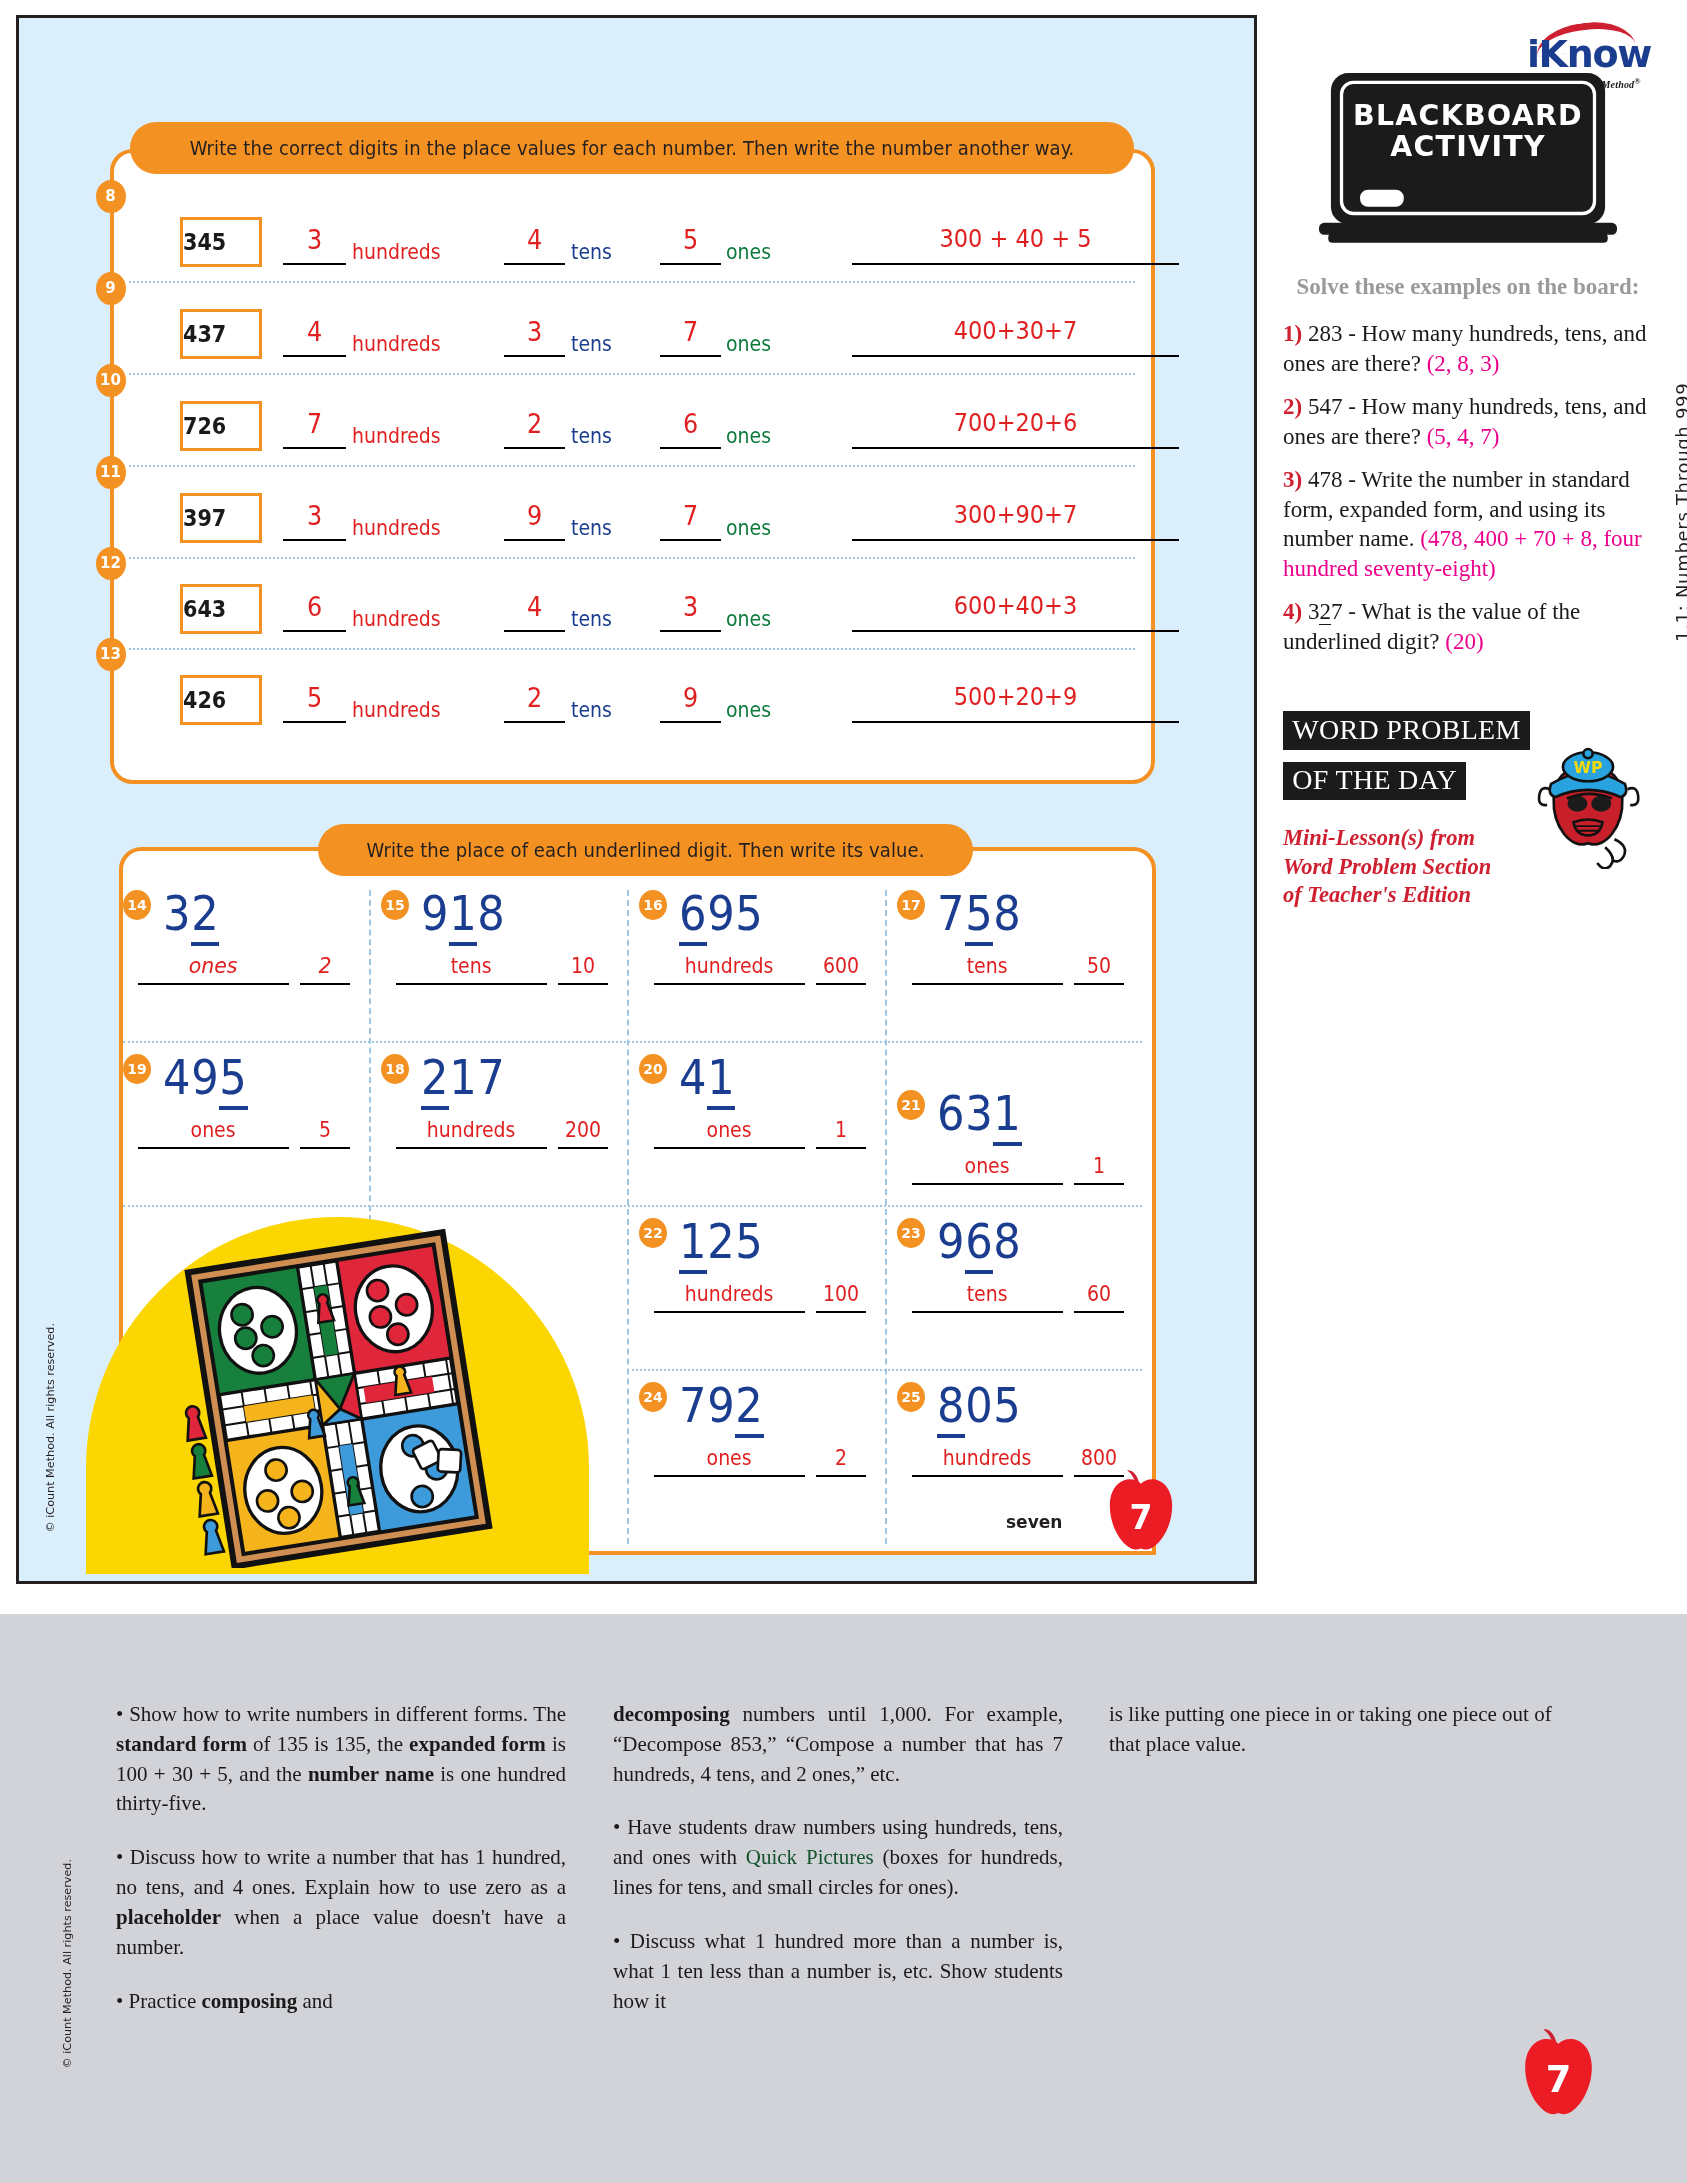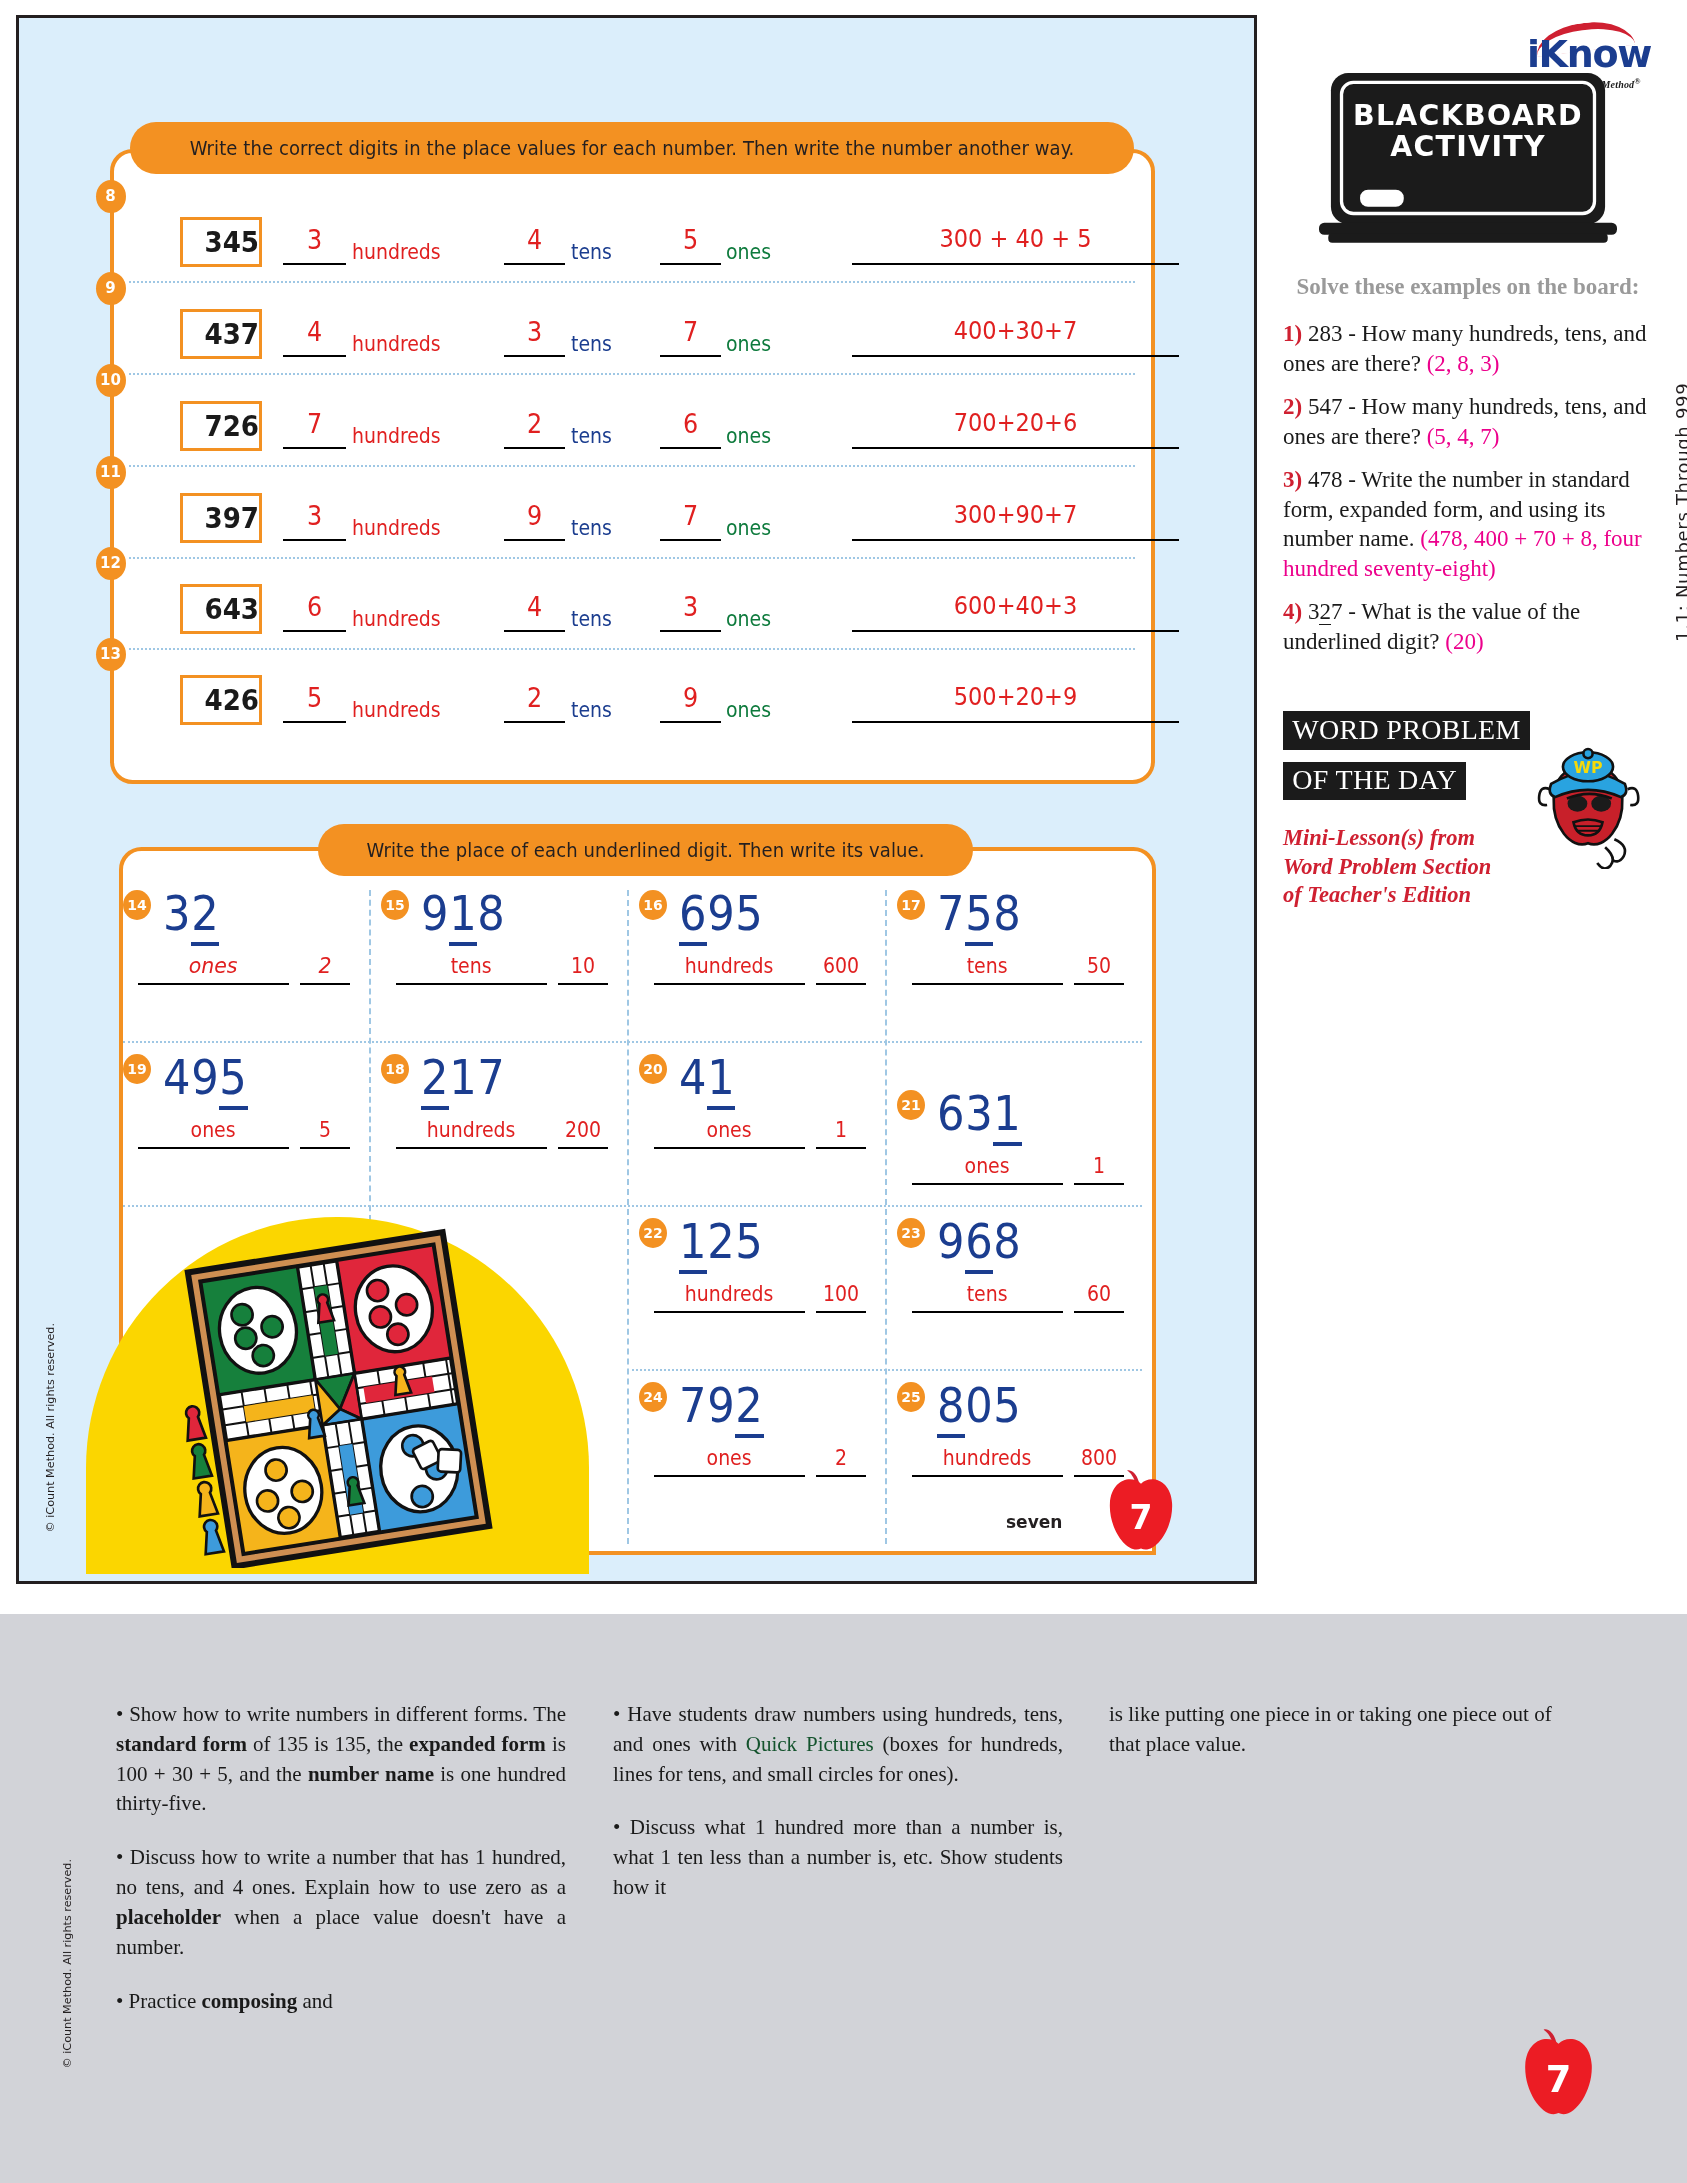--- a/index.html
+++ b/index.html
@@ -92,22 +92,22 @@
     background: #f39122; color: #ffffff;
     font-family: "DejaVu Sans", sans-serif; font-weight: bold; font-size: 15px;
     text-align: center; line-height: 33px;
     z-index: 6;
   }
   .numbox {
     position: absolute; left: 66px; top: 25px;
     width: 82px; height: 50px;
     border: 3.3px solid #f39122; background:#fff;
     font-family: "DejaVu Sans Condensed","DejaVu Sans", sans-serif;
-    font-weight: bold; font-size: 29px; color: #1a1a1a;
-    text-align: right; line-height: 45px;
+    font-weight: bold; font-size: 23px; color: #1a1a1a;
+    text-align: left; line-height: 45px;
   }
   .blank { position: absolute; border-bottom: 2.6px solid #000; }
   .ansdigit {
     position: absolute; text-align: center;
     font-family: "DejaVu Sans Condensed","DejaVu Sans", sans-serif;
     font-size: 26.5px; color: #e02020; font-weight: 500;
   }
   .plabel {
     position: absolute;
     font-family: "DejaVu Sans Condensed","DejaVu Sans", sans-serif;
@@ -591,20 +591,21 @@
   </div>
 </div>
 
 <div id="notes">
   <div class="note-col" id="note-col-1">
       <p><span>•</span> <span>Show how to write numbers in different forms. The </span><b>standard form</b><span> of 135 is 135, the </span><b>expanded form</b><span> is 100 + 30 + 5, and the </span><b>number name</b><span> is one hundred thirty-five.</span></p>
       <p><span>•</span> <span>Discuss how to write a number that has 1 hundred, no tens, and 4 ones. Explain how to use zero as a </span><b>placeholder</b><span> when a place value doesn't have a number.</span></p>
       <p><span>•</span> <span>Practice </span><b>composing</b><span> and</span></p>
     </div>
   <div class="note-col" id="note-col-2">
+      <p><b>decomposing</b><span> numbers until 1,000. For example, “Decompose 853,” “Compose a number that has 7 hundreds, 4 tens, and 2 ones,” etc.</span></p>
       <p><span>•</span> <span>Have students draw numbers using hundreds, tens, and ones with </span><span class="blue">Quick Pictures</span><span> (boxes for hundreds, lines for tens, and small circles for ones).</span></p>
       <p><span>•</span> <span>Discuss what 1 hundred more than a number is, what 1 ten less than a number is, etc. Show students how it</span></p>
     </div>
   <div class="note-col" id="note-col-3">
       <p><span>is like putting one piece in or taking one piece out of that place value.</span></p>
     </div>
 </div>
 <div id="copy-bottom">© iCount Method. All rights reserved.</div>
 <svg id="apple-bottom" width="93" height="99" viewBox="0 0 130 140">
   <path d="M62 26 C58 10 48 6 44 8 C50 12 54 18 57 28 Z" fill="#cf2031"></path>

